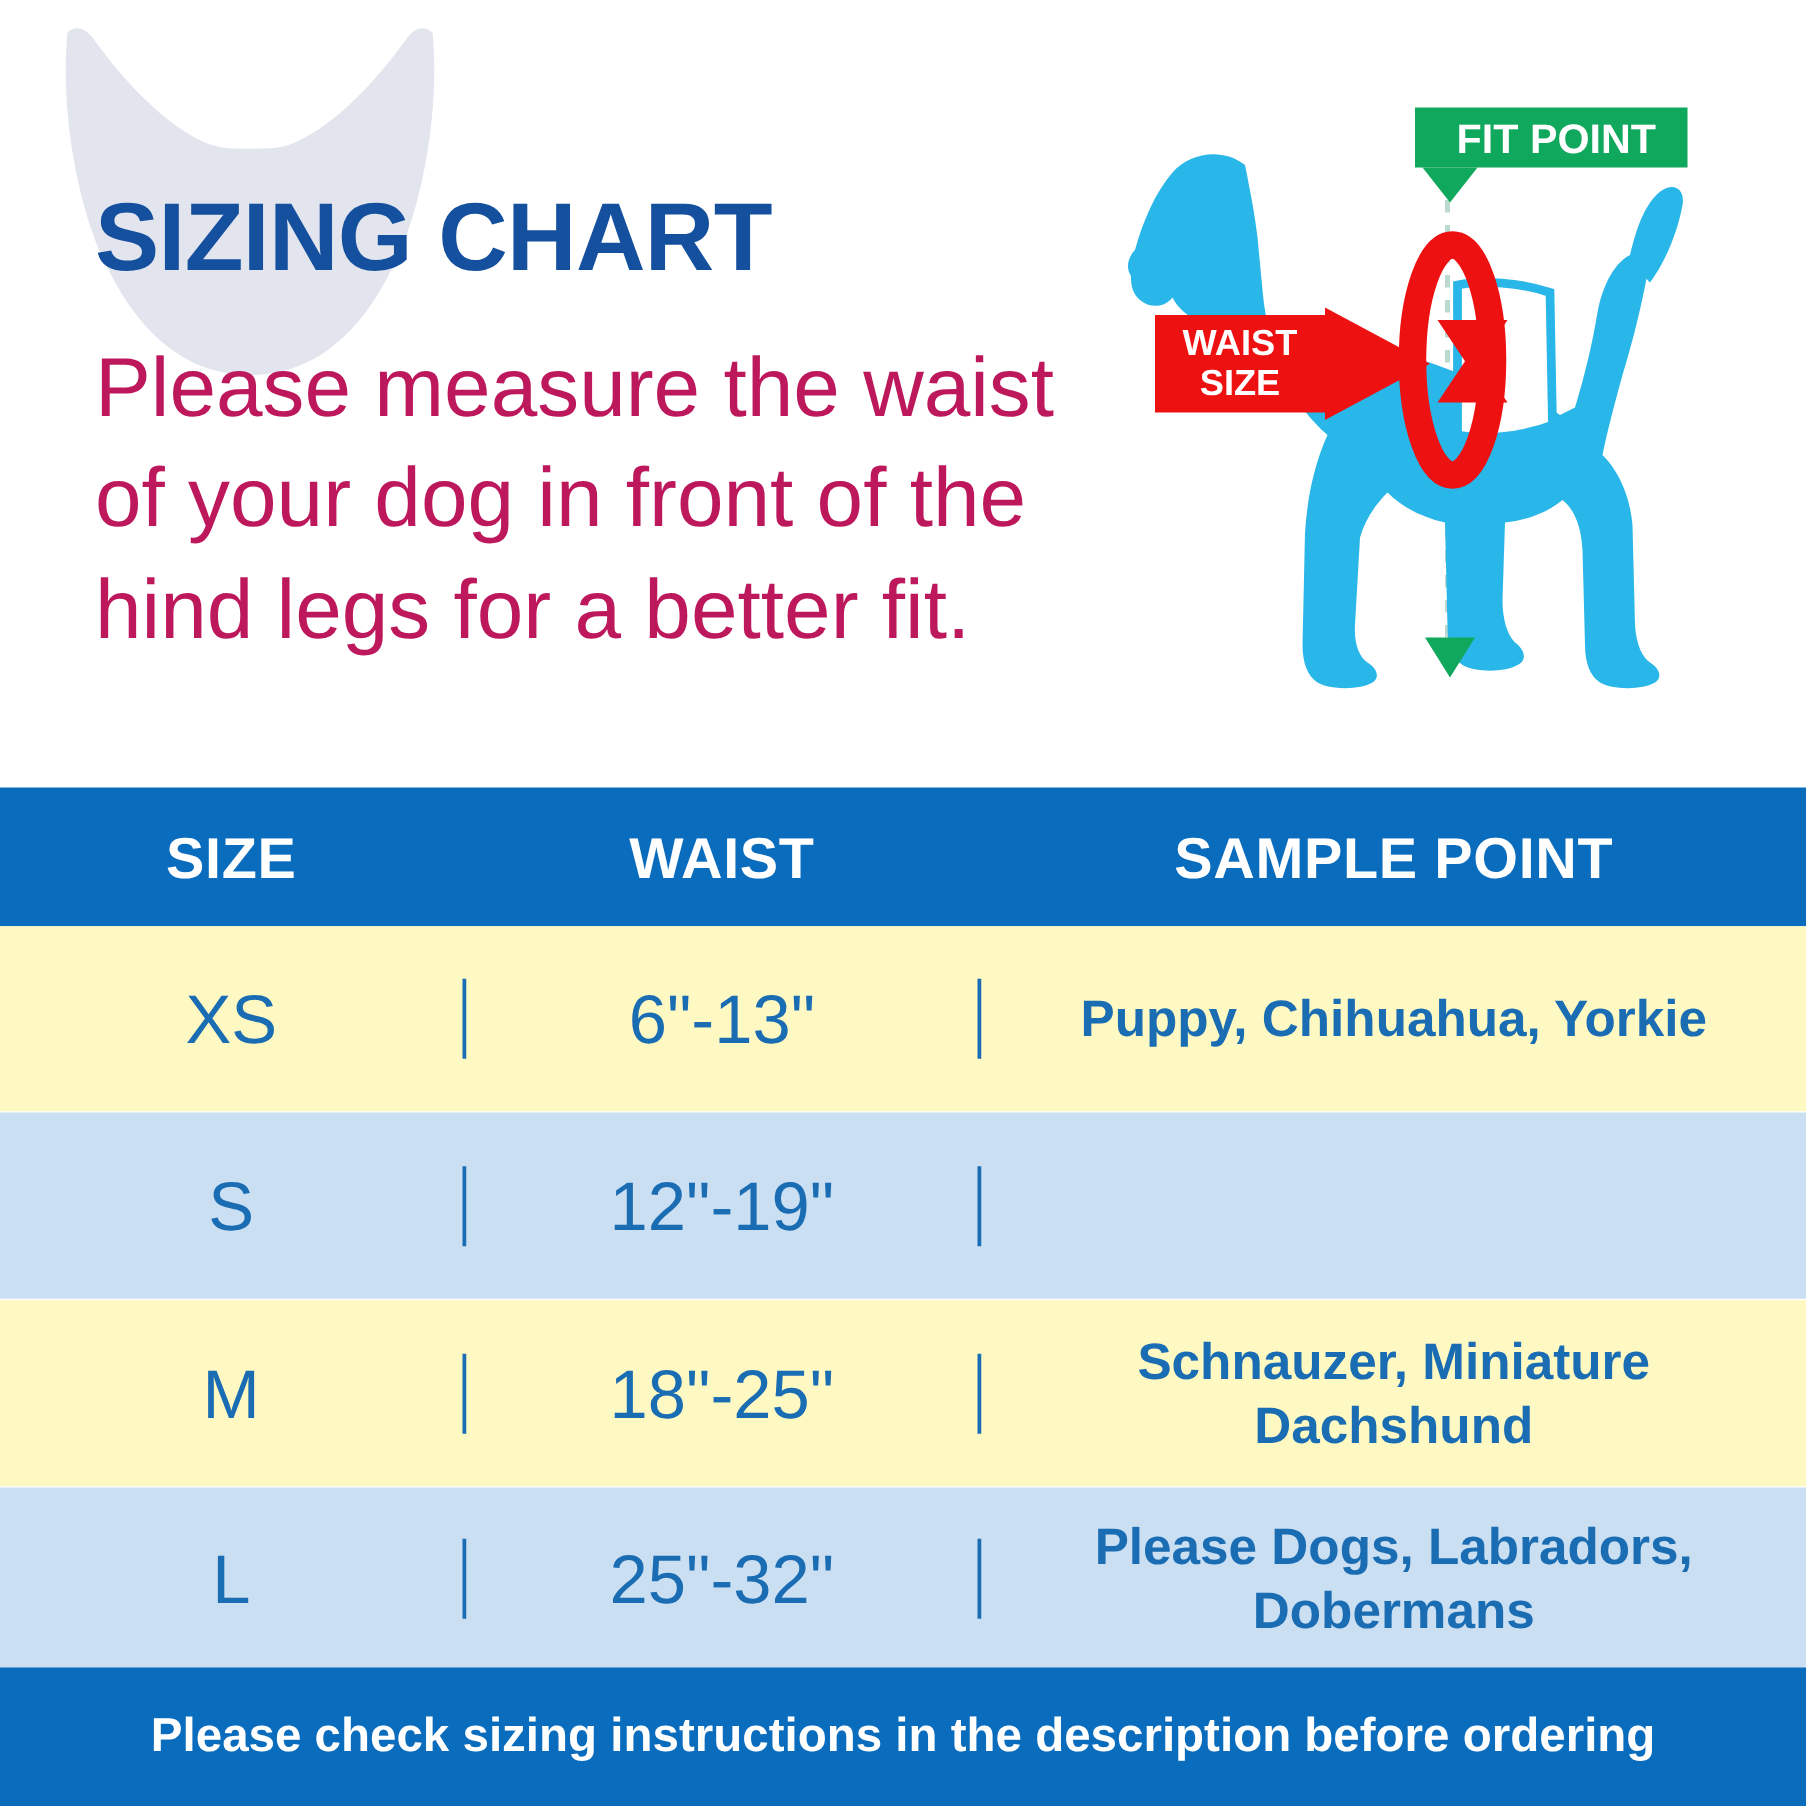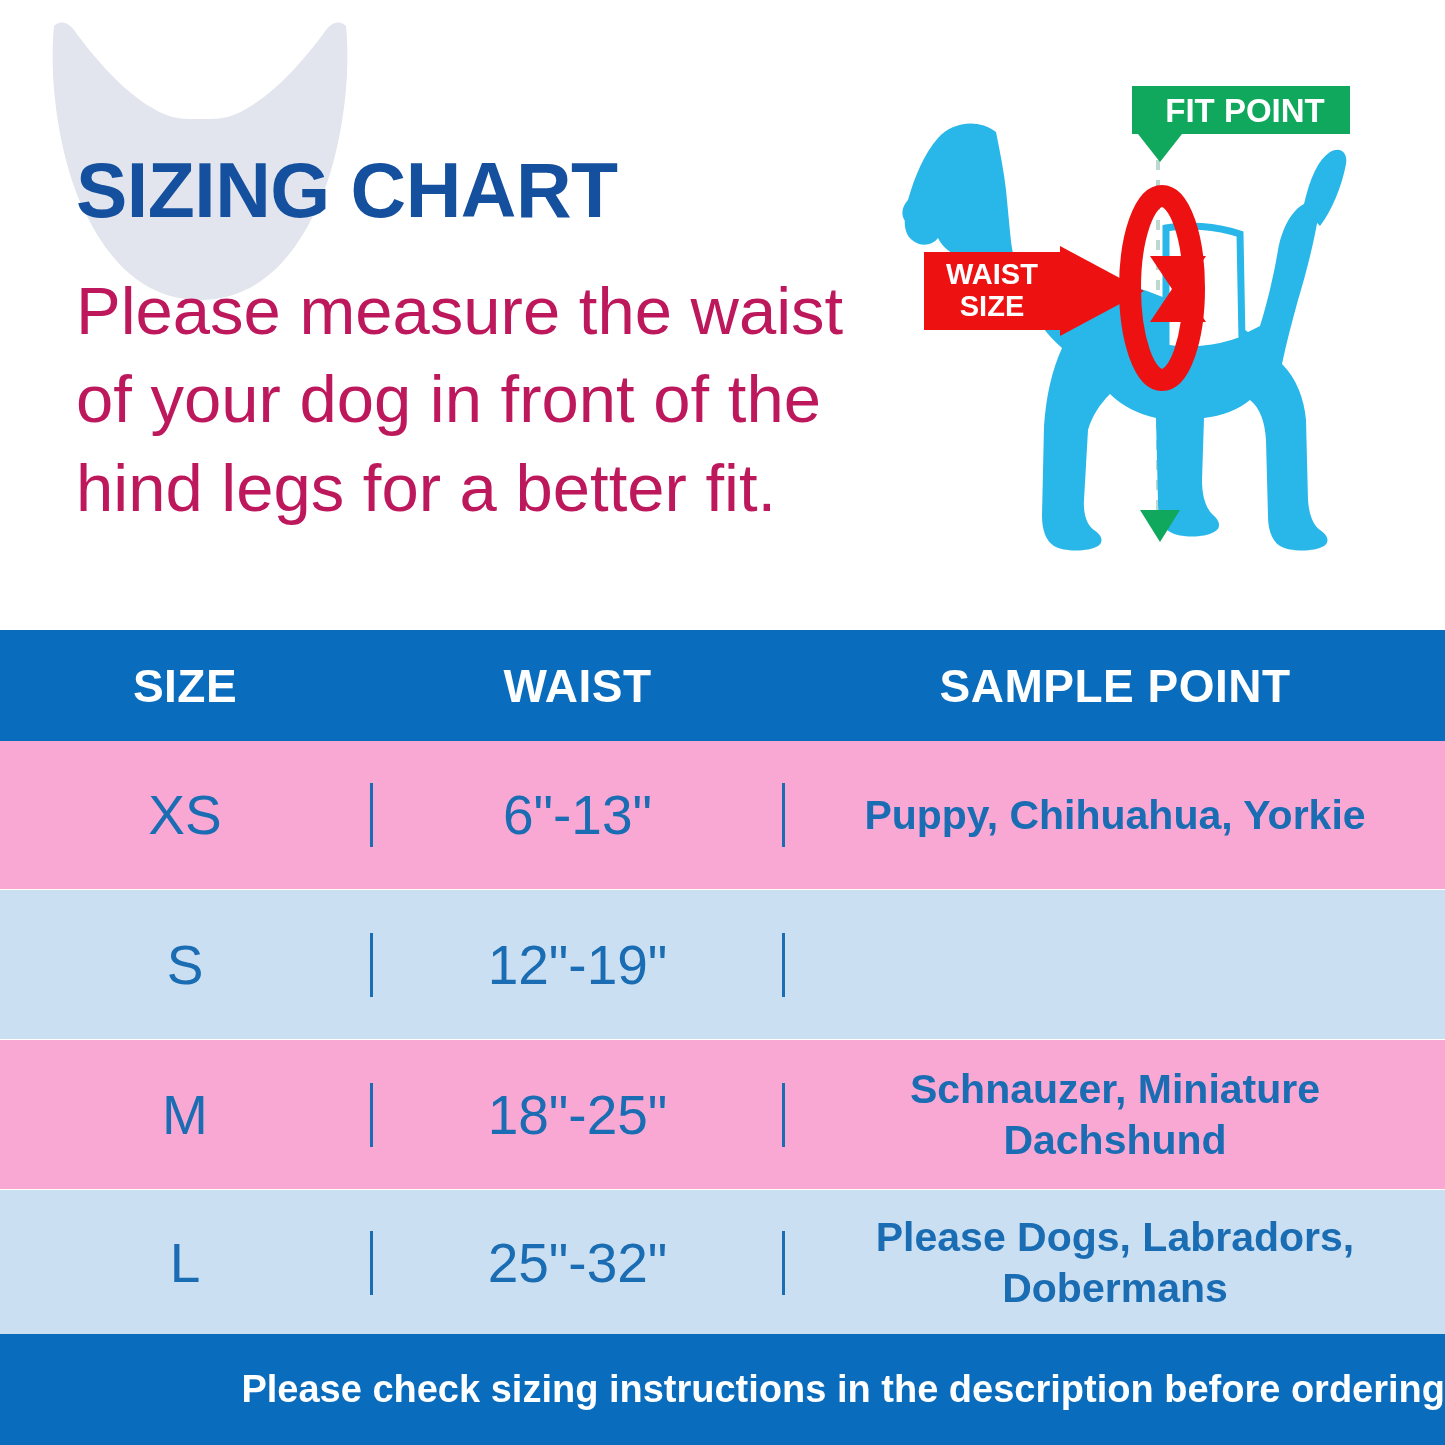--- a/index.html
+++ b/index.html
@@ -101,21 +101,21 @@
 
   .body-row {
     align-items: center;
     position: relative;
   }
   .body-row .cell {
     color: #1a6cb3;
     text-align: center;
   }
   .body-row.alt { background: #cbdff2; }
-  .body-row.plain { background: #f9a8d4; }
+  .body-row.plain { background: #fef9c3; }
 
   .cell { box-sizing: border-box; }
   .col-size  { width: 370px; }
   .col-waist { width: 415px; border-left: 3px solid #1a6cb3; border-right: 3px solid #1a6cb3; }
   .col-breed { width: 660px; }
 
   #table-header .col-waist { border-color: transparent; }
 
   .size-val  { font-size: 55px; font-weight: 400; }
   .waist-val { font-size: 55px; font-weight: 400; white-space: nowrap; }
@@ -130,21 +130,21 @@
 
   #table-footer {
     position: absolute;
     left: 0;
     top: 1334px;
     width: 1445px;
     height: 111px;
     background: #0a6cbd;
     display: flex;
     align-items: center;
-    justify-content: flex-end;
+    justify-content: center;
   }
   #footer-note {
     color: #ffffff;
     font-size: 38px;
     font-weight: bold;
     text-align: center;
   }
 </style>
 </head>
 <body>

